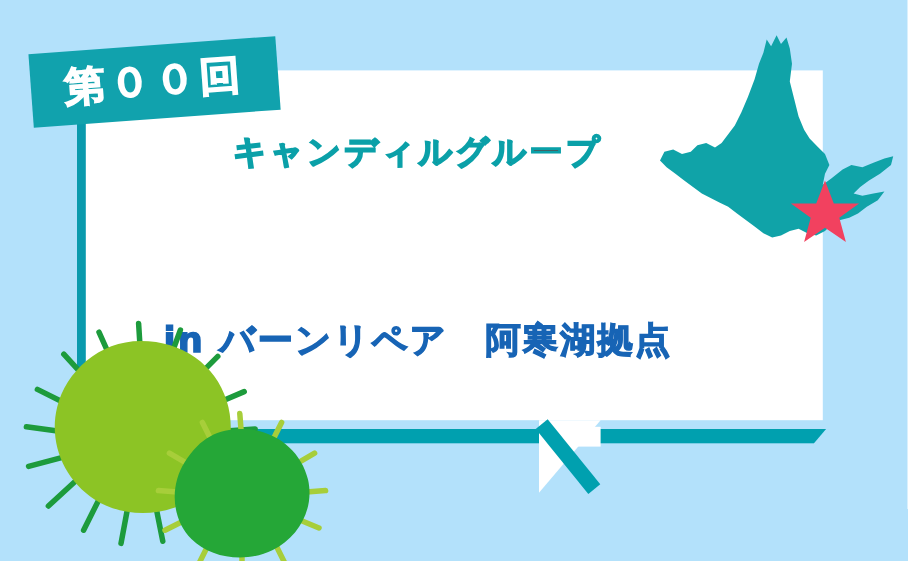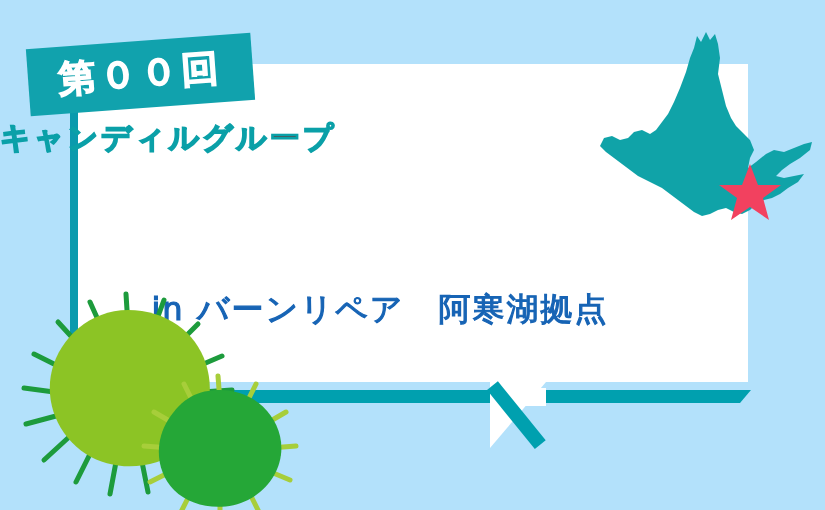--- a/index.html
+++ b/index.html
@@ -62,20 +62,21 @@
     padding-bottom:2px;
   }
 
   
   .map{position:absolute;left:598px;top:18px;width:230px;height:265px;}
   .map svg{display:block;width:230px;height:265px;overflow:visible;}
 
   
   .kicker{
     position:absolute;left:0;top:118px;width:760px;
+    text-align:center;
     color:#7f1d1d;font-size:30px;font-weight:bold;letter-spacing:3px;
     font-family:"DejaVu Sans","Liberation Sans",sans-serif;
     -webkit-text-stroke:1.6px #0aa0a8;
   }
   .maintitle-wrap{
     position:absolute;left:0;top:172px;width:760px;text-align:center;
     height:110px;
   }
   .maintitle{
     display:inline-block;position:relative;
@@ -100,21 +101,21 @@
   .maintitle-shadow{
     position:absolute;left:0;right:0;top:7px;
     font-size:84px;font-weight:bold;letter-spacing:1px;
     font-family:"DejaVu Sans","Liberation Sans",sans-serif;
     line-height:1.05;color:#0f5fad;
     -webkit-text-stroke:10px #0f5fad;
     text-align:center;
   }
   .subtitle{
     position:absolute;left:0;top:288px;width:760px;text-align:center;
-    color:#1764b5;font-size:32px;font-weight:normal;letter-spacing:2px;
+    color:#1764b5;font-size:32px;font-weight:bold;letter-spacing:2px;
     font-family:"DejaVu Sans","Liberation Sans",sans-serif;
     -webkit-text-stroke:1.2px #1764b5;
   }
 
   
   .marimo{position:absolute;}
   .marimo svg{display:block;overflow:visible;}
   .marimo-big{left:18px;top:286px;width:220px;height:215px;}
   .marimo-small{left:140px;top:372px;width:160px;height:150px;}
 </style>

